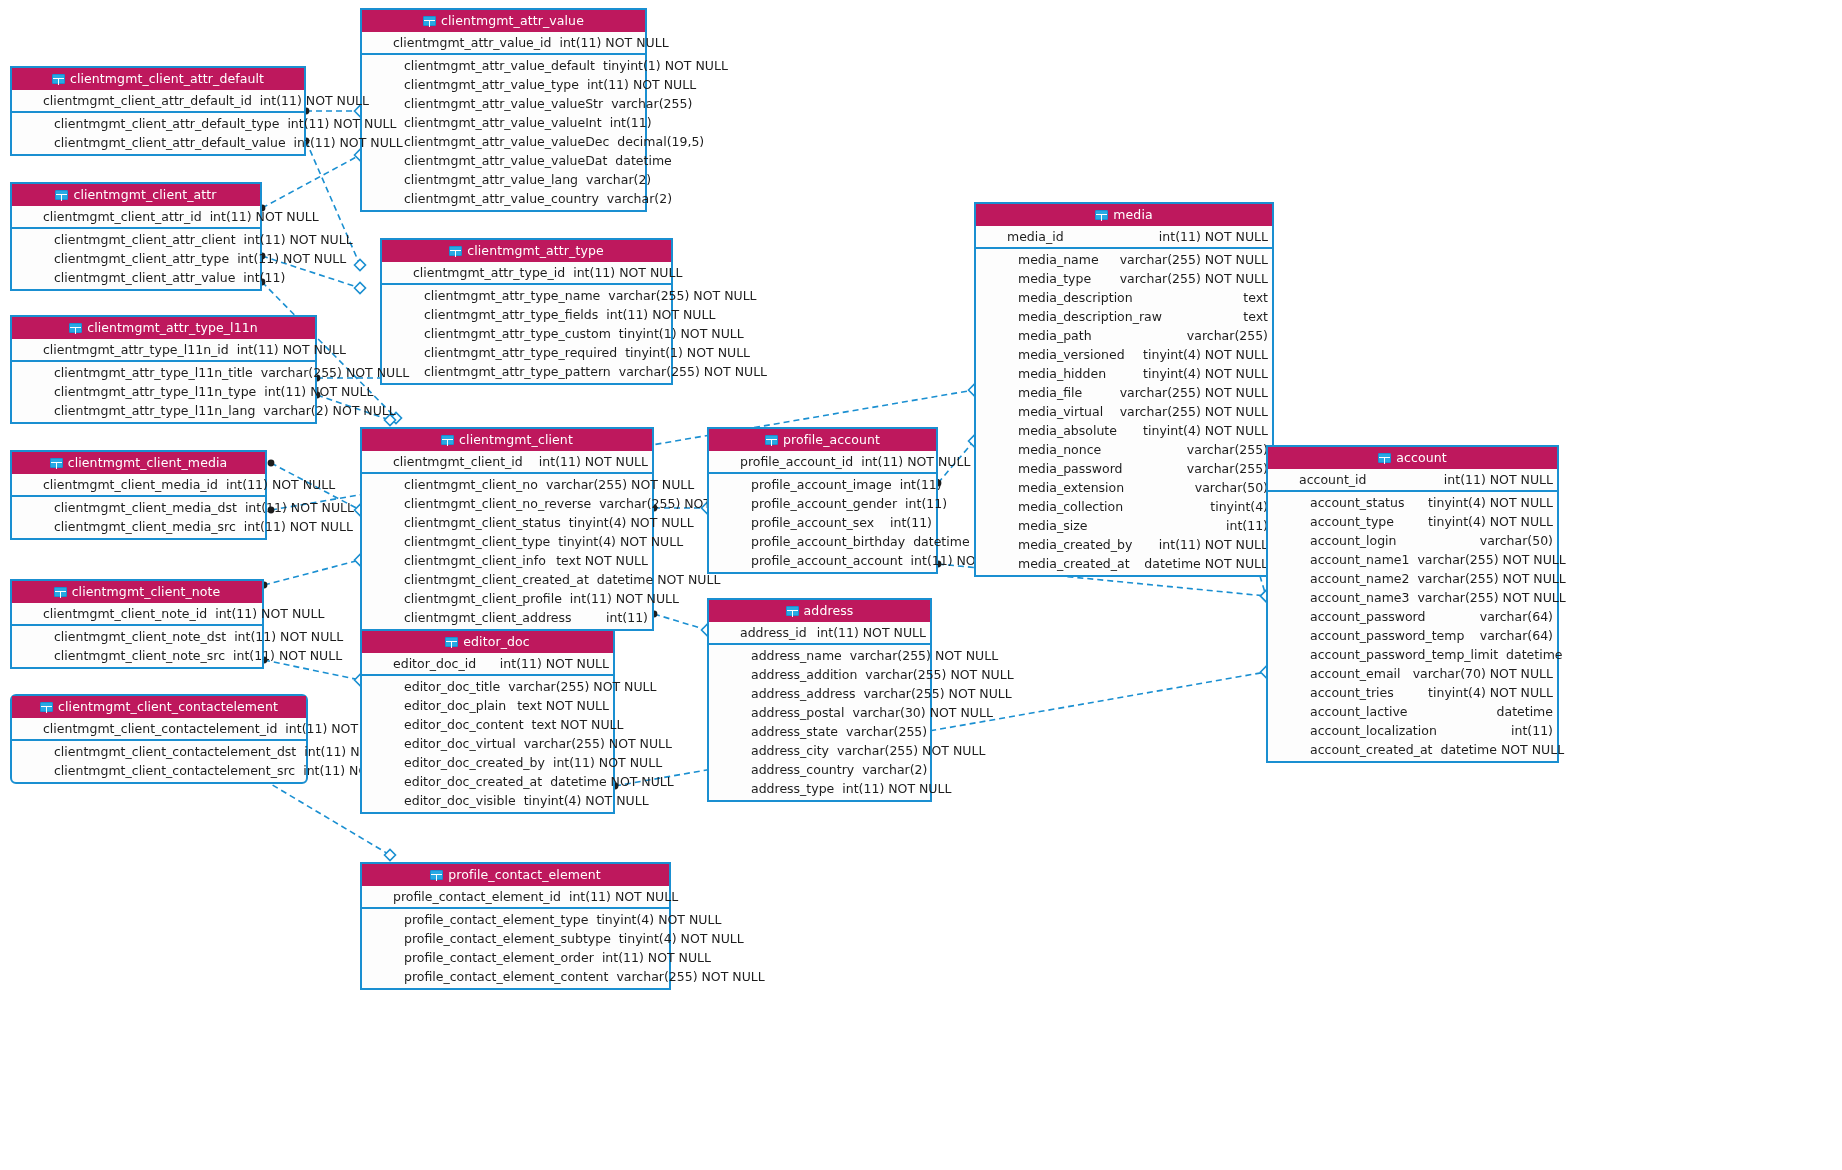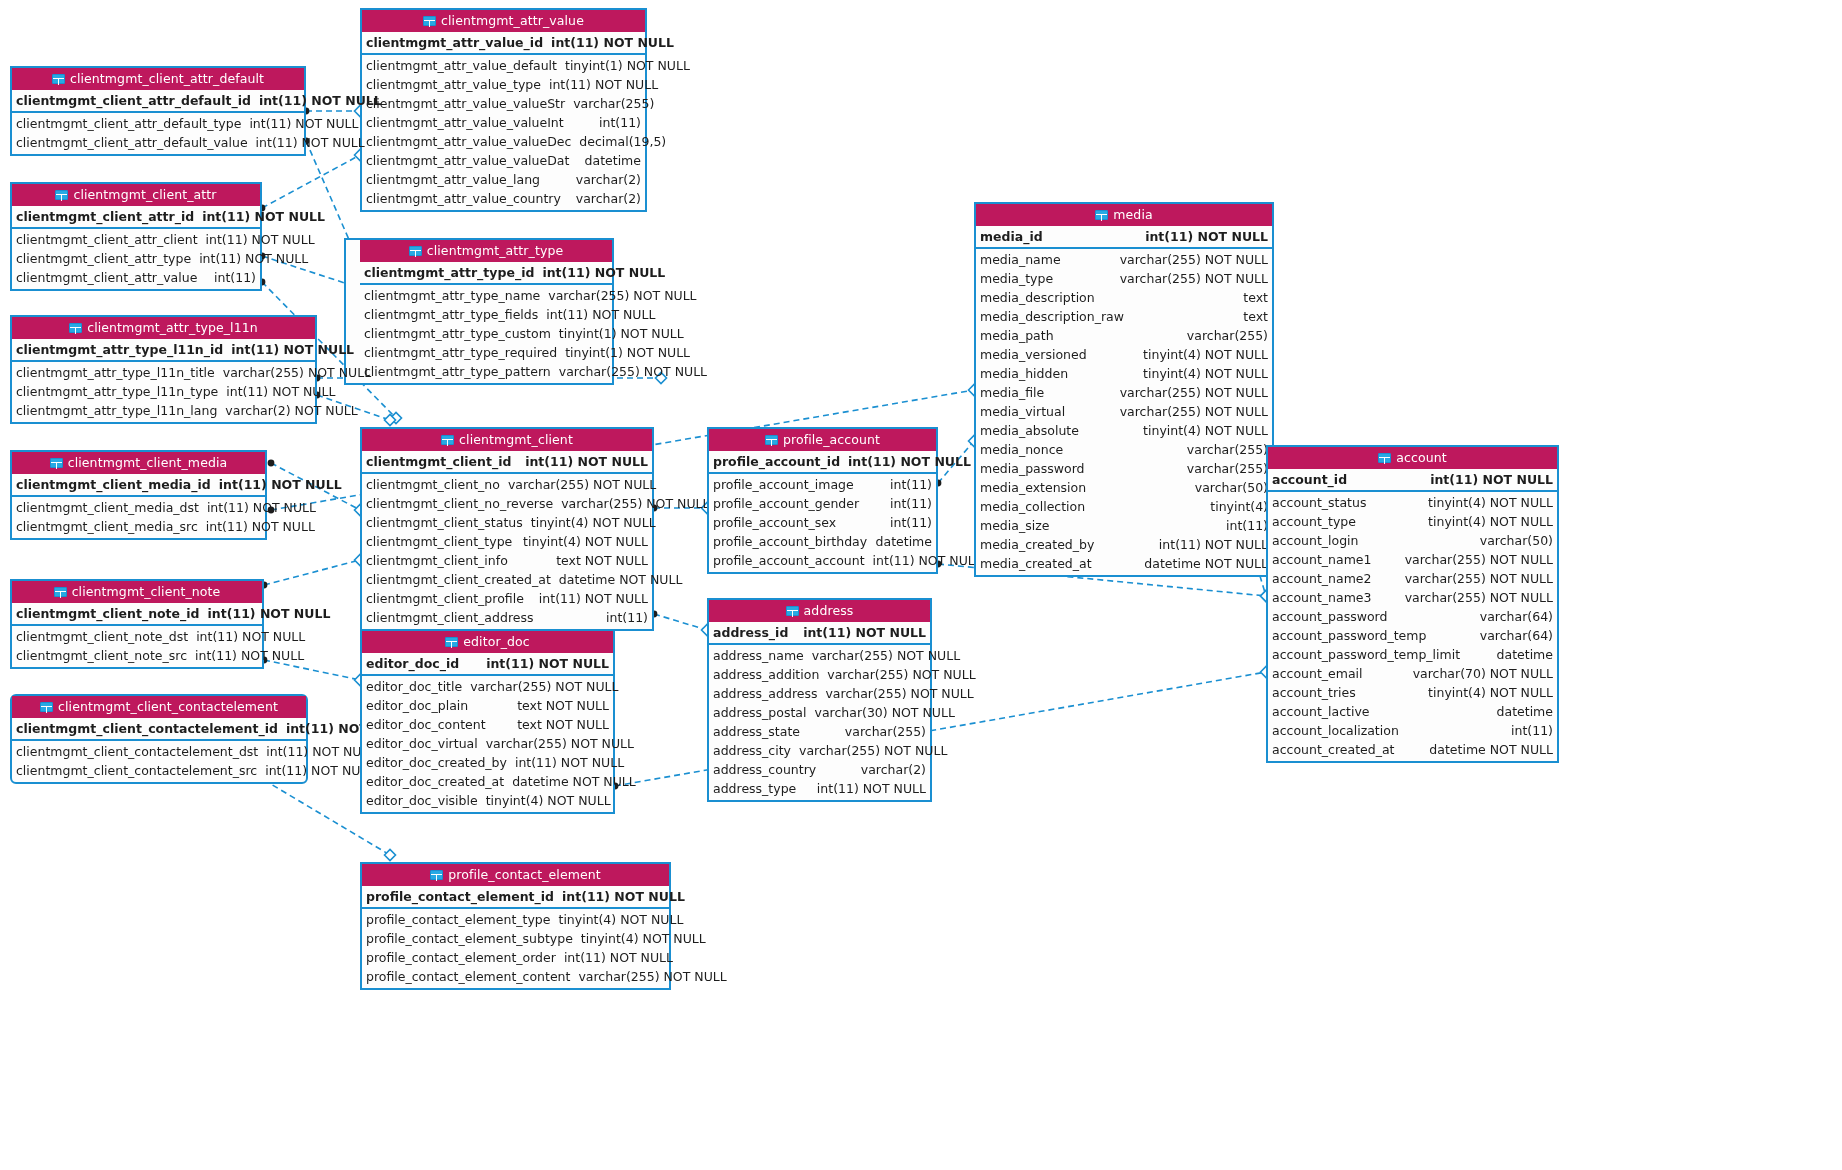--- a/index.html
+++ b/index.html
@@ -13,24 +13,24 @@
            font-size:12.5px;line-height:22px;height:22px;white-space:nowrap;
            display:flex;align-items:center;justify-content:center;gap:5px;}
   .tbl-hdr .tname{letter-spacing:.1px;}
   .ticon{display:inline-block;width:13px;height:10px;background:#27a9e3;
          border:1px solid #1a8fd1;box-sizing:border-box;position:relative;border-radius:1px;}
   .ticon:before{content:"";position:absolute;left:0;top:3px;width:100%;height:1px;background:#fdfdfd;}
   .ticon:after{content:"";position:absolute;left:5px;top:3px;width:1px;height:7px;background:#fdfdfd;}
   .pk-sec{border-bottom:2px solid #1a8fd1;}
   .row{display:flex;justify-content:space-between;align-items:center;
        font-size:12.5px;line-height:19px;height:19px;padding:0 4px;white-space:nowrap;color:#1d1d1d;}
-  .row.pk{font-weight:bold;height:21px;line-height:21px;}
+  .row.pk{font-weight:normal;height:21px;line-height:21px;margin-left:27px;}
   .row .cname{text-align:left;}
   .row .ctype{text-align:right;padding-left:8px;color:#1d1d1d;}
-  .body-sec{padding:1px 0 2px 0;}
+  .body-sec{padding:1px 0 2px 0;margin-left:38px;}
 </style>
 </head>
 <body>
 
 <div id="canvas">
   <svg class="links" id="links-layer">
       <g>
         <path d="M306,111 L360,111" fill="none" stroke="#1a8fd1" stroke-width="1.6" stroke-dasharray="6,4"></path>
         <circle cx="306" cy="111" r="3.4" fill="#1d1d1d"></circle>
         <polygon points="354.5,111 360,105.5 365.5,111 360,116.5" fill="#ffffff" stroke="#1a8fd1" stroke-width="1.6"></polygon>
@@ -209,21 +209,21 @@
           <div class="row">
             <span class="cname">clientmgmt_client_attr_type</span>
             <span class="ctype">int(11) NOT NULL</span>
           </div>
           <div class="row">
             <span class="cname">clientmgmt_client_attr_value</span>
             <span class="ctype">int(11)</span>
           </div>
         </div>
       </div>
-      <div class="tbl" style="left: 344px; top: 238px; width: 270px; padding-left: 14px;">
+      <div class="tbl" style="left: 380px; top: 238px; width: 293px;">
         <div class="tbl-hdr">
           <span class="ticon"></span>
           <span class="tname">clientmgmt_attr_type</span>
         </div>
         <div class="pk-sec">
           <div class="row pk">
             <span class="cname">clientmgmt_attr_type_id</span>
             <span class="ctype">int(11) NOT NULL</span>
           </div>
         </div>

